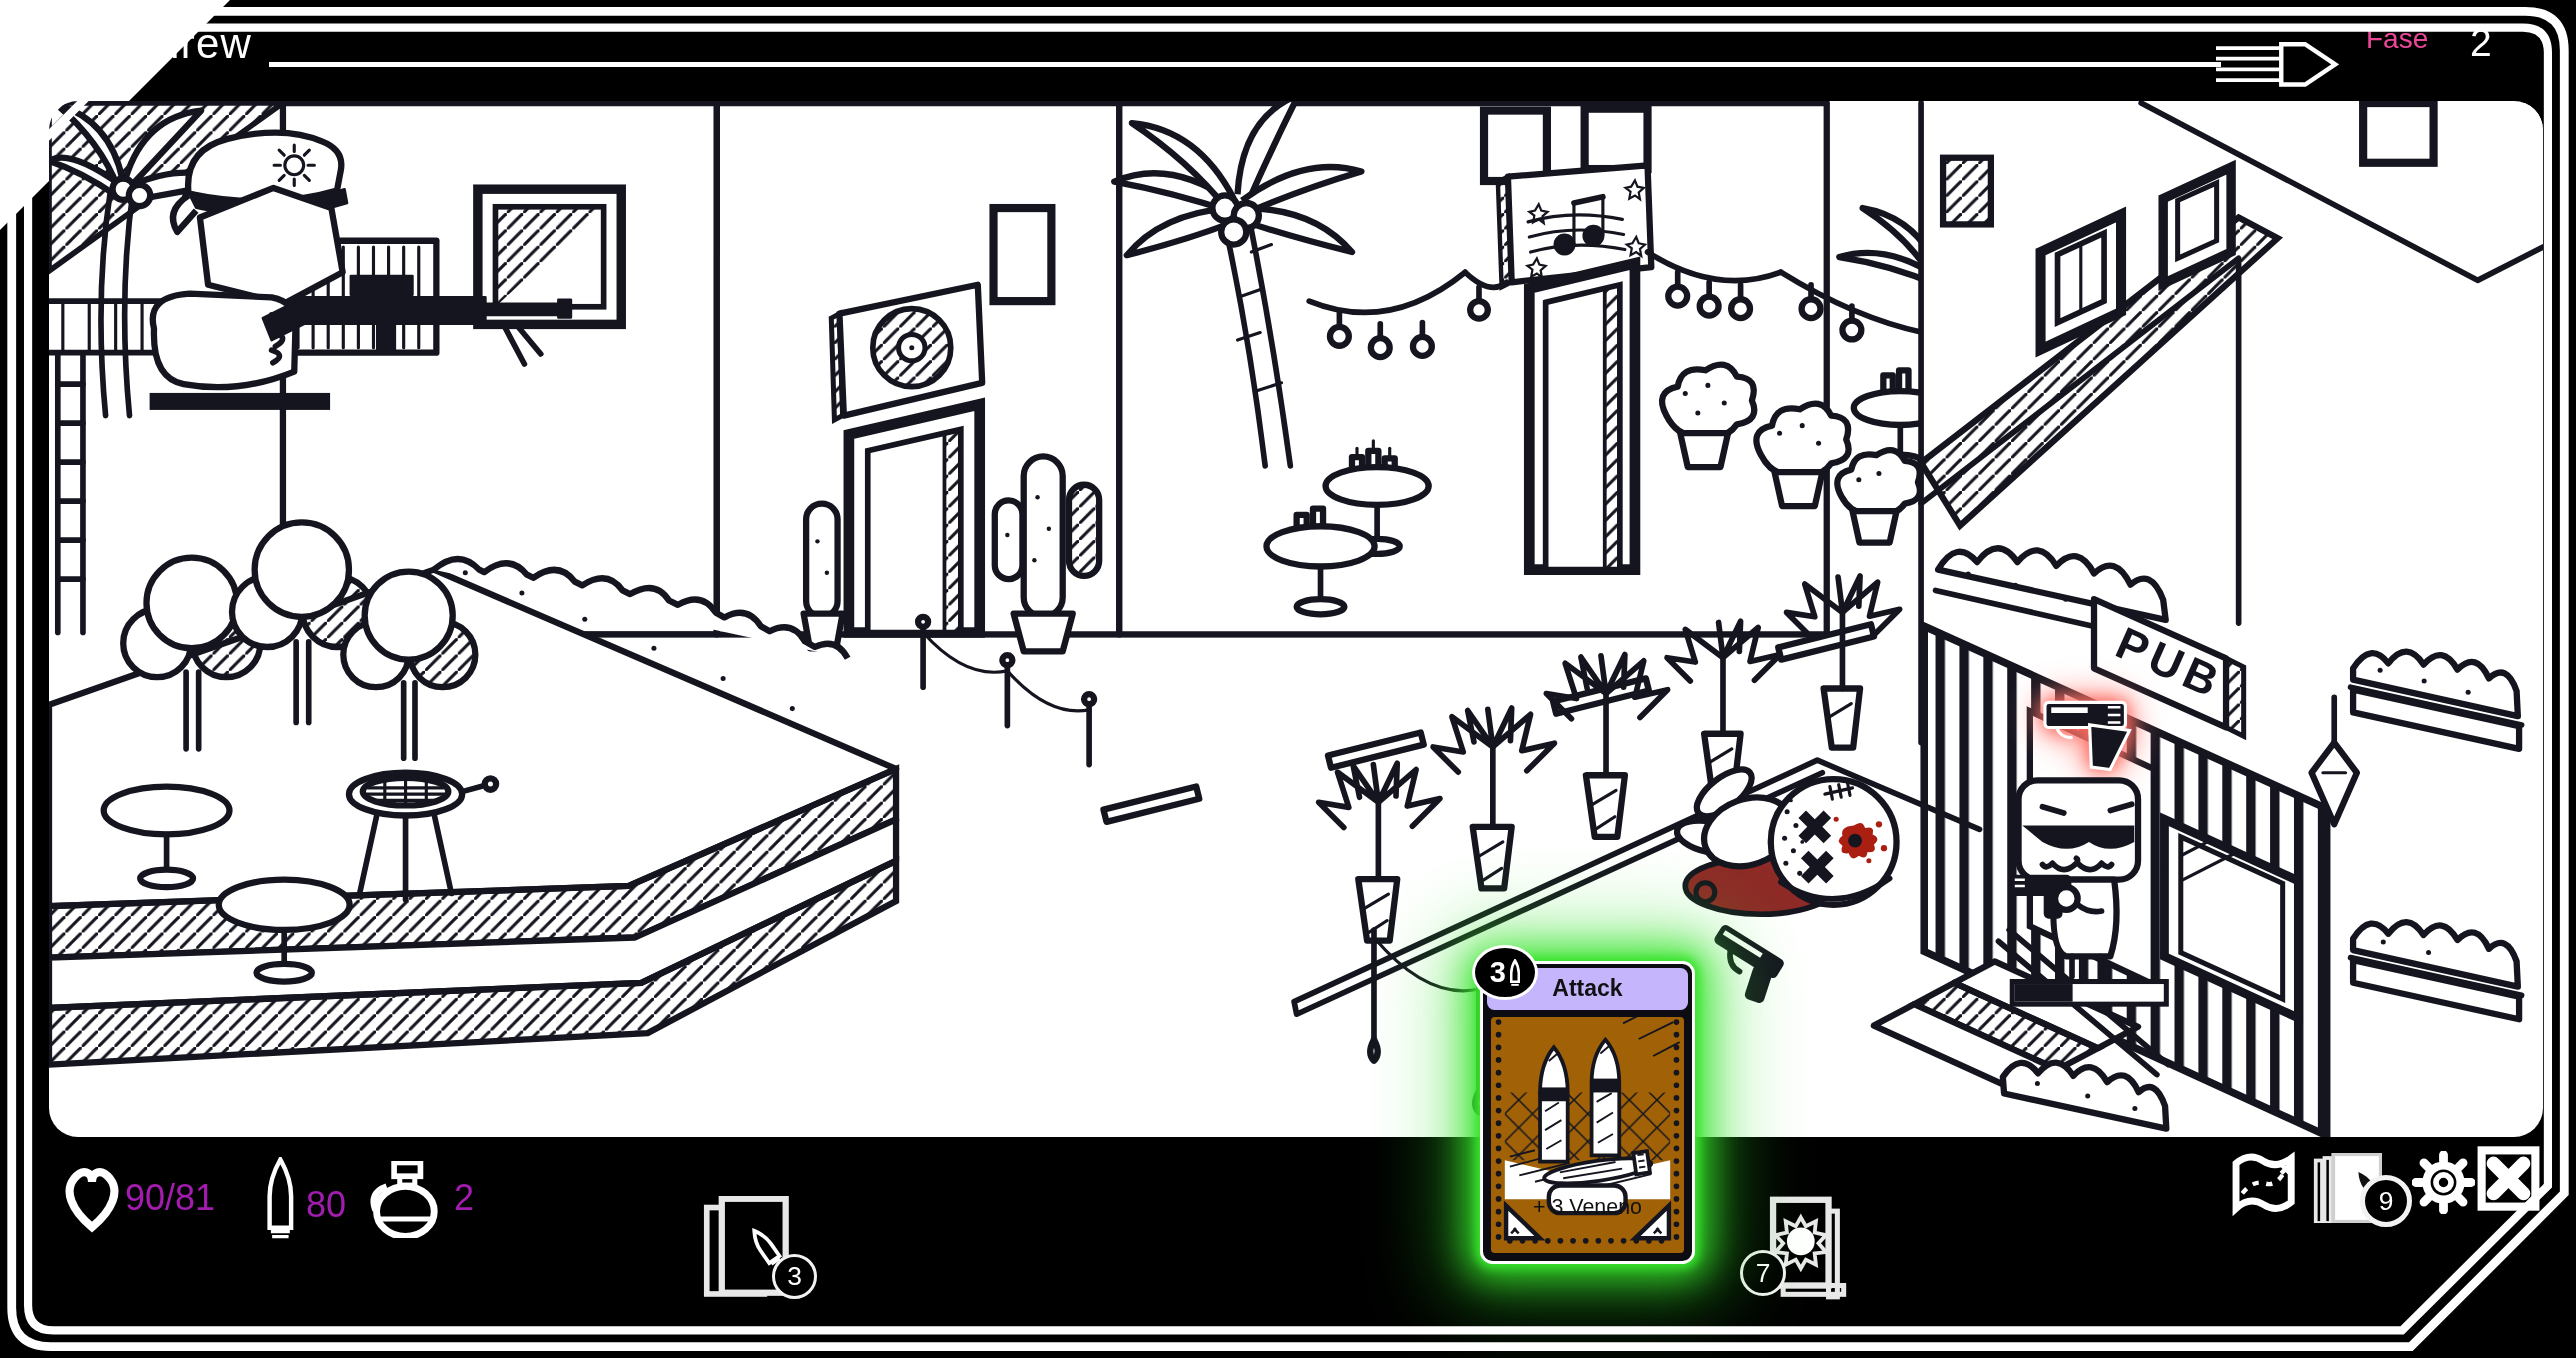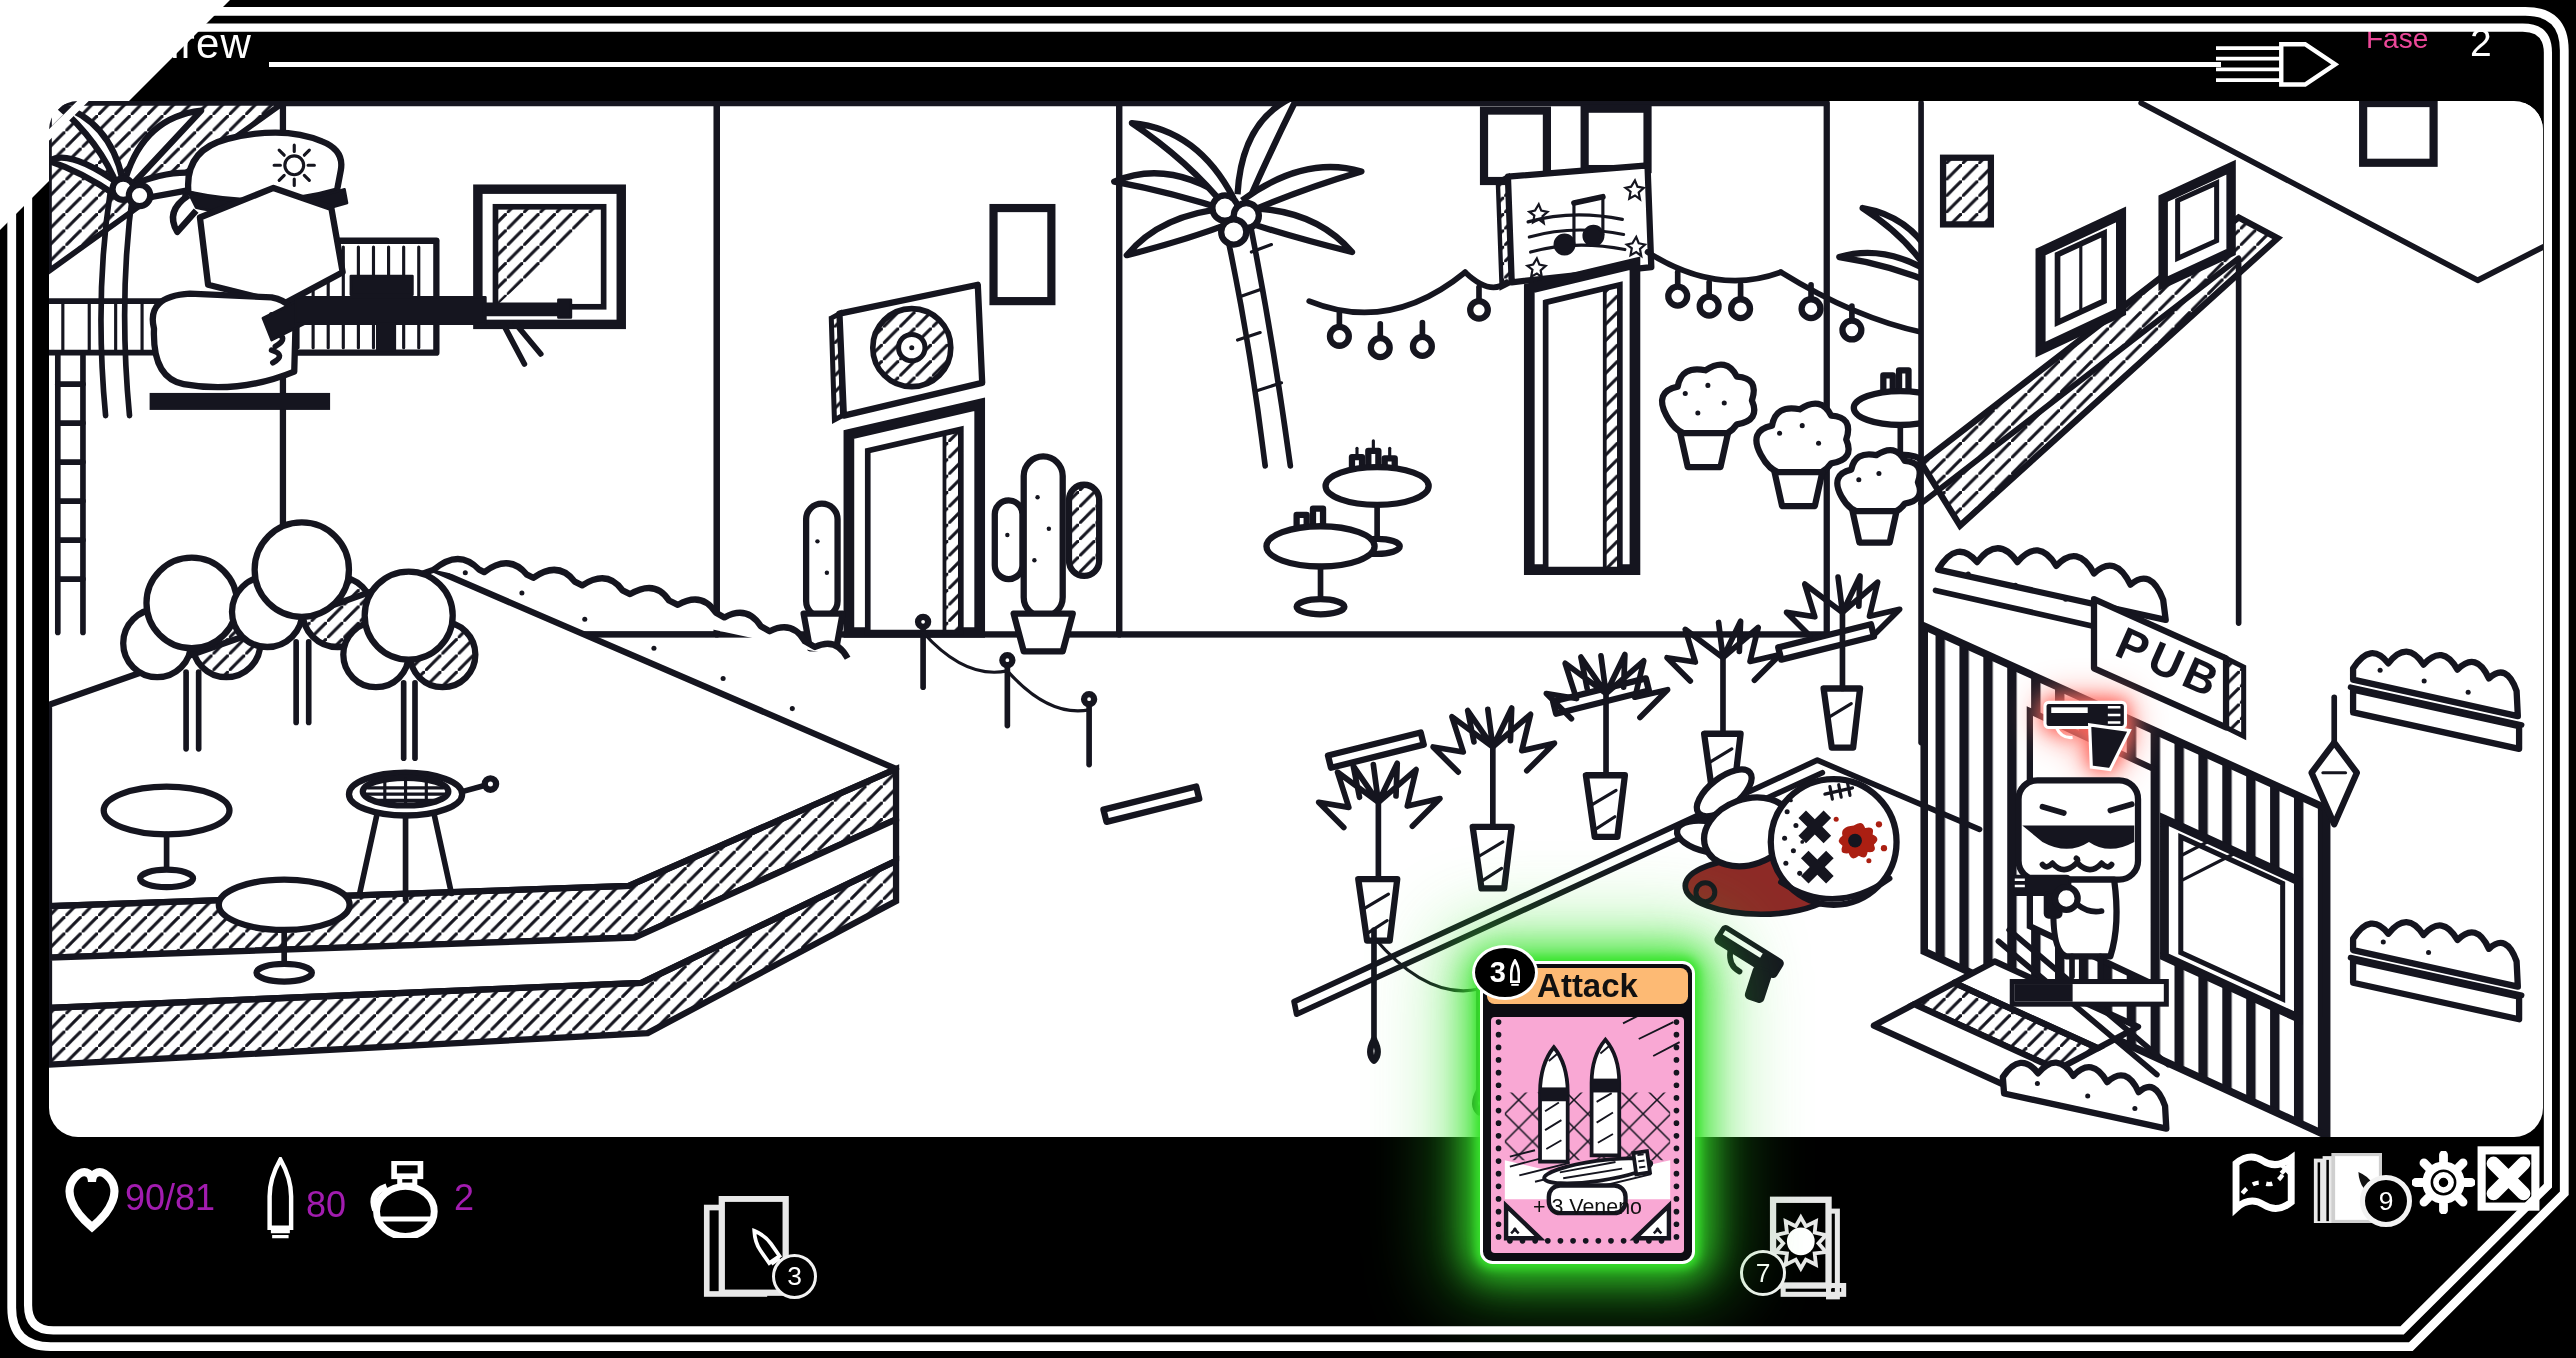--- a/index.html
+++ b/index.html
@@ -17,23 +17,23 @@
   .tb-phase-num{position:absolute;left:2470px;top:21.4px;color:#fff;font-size:39px;z-index:10;}
   
   .stat-txt{position:absolute;color:#a21caf;font-size:36px;z-index:10;}
   .abs{position:absolute;z-index:10;}
   .badge{position:absolute;z-index:12;background:#000;border:3.8px solid #f2f2f2;border-radius:50%;
          color:#fff;display:flex;align-items:center;justify-content:center;font-size:26.4px;}
   
   .card{position:absolute;left:1480px;top:961px;width:209px;height:297px;background:#0c0c12;
         border:3.8px solid #fff;border-radius:12.6px;z-index:20;
         box-shadow:0 0 10px 3.8px #38e42d, 0 0 35px 15px rgba(56,228,45,.85), 0 0 75px 38px rgba(56,228,45,.40);}
-  .card-title{position:absolute;left:3.8px;top:3.8px;right:3.8px;height:36px;background:#fdba74;border-radius:7.5px;
-        display:flex;align-items:center;justify-content:center;font-size:33px;font-weight:bold;color:#111;}
-  .card-art{position:absolute;left:8.2px;top:53px;right:8.2px;bottom:8.2px;background:#f9a8d4;border-radius:3.8px;overflow:hidden;}
+  .card-title{position:absolute;left:3.8px;top:3.8px;right:3.8px;height:42px;background:#c4b5fd;border-radius:7.5px;
+        display:flex;align-items:center;justify-content:center;font-size:23px;font-weight:bold;color:#111;}
+  .card-art{position:absolute;left:8.2px;top:53px;right:8.2px;bottom:8.2px;background:#a16207;border-radius:3.8px;overflow:hidden;}
   .card-effect{position:absolute;left:0;right:0;bottom:33px;text-align:center;font-size:21.4px;color:#111;z-index:3;}
   .cost-badge{position:absolute;left:-11.3px;top:-19px;width:60px;height:49px;background:#000;border:3.8px solid #fff;
         border-radius:50%;display:flex;align-items:center;justify-content:center;gap:3.8px;color:#fff;
         font-size:29px;font-weight:bold;z-index:4;}
   .deco{position:absolute;inset:0;z-index:40;pointer-events:none;}
 </style>
 </head>
 <body>
 
 <div class="stage">

